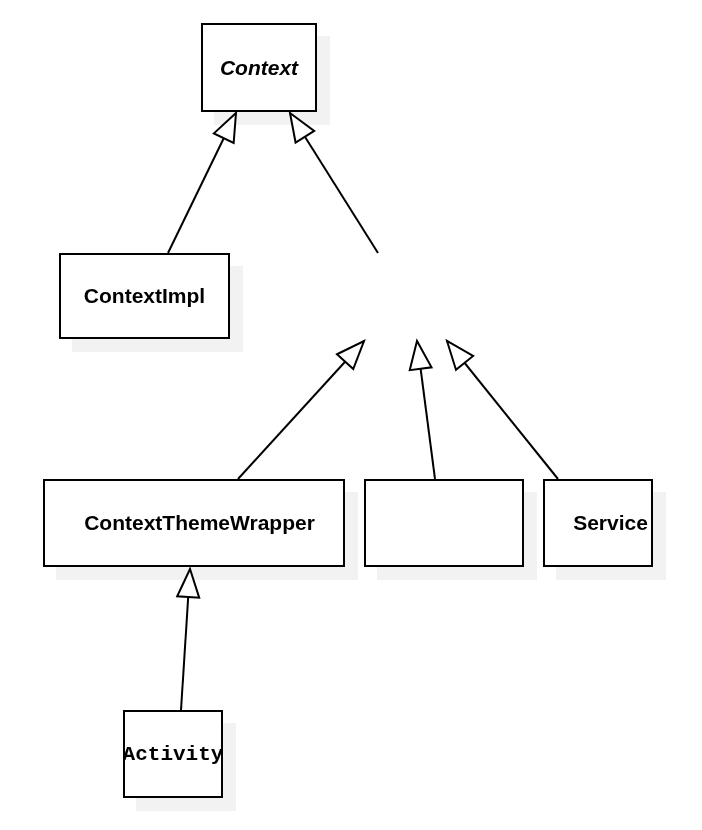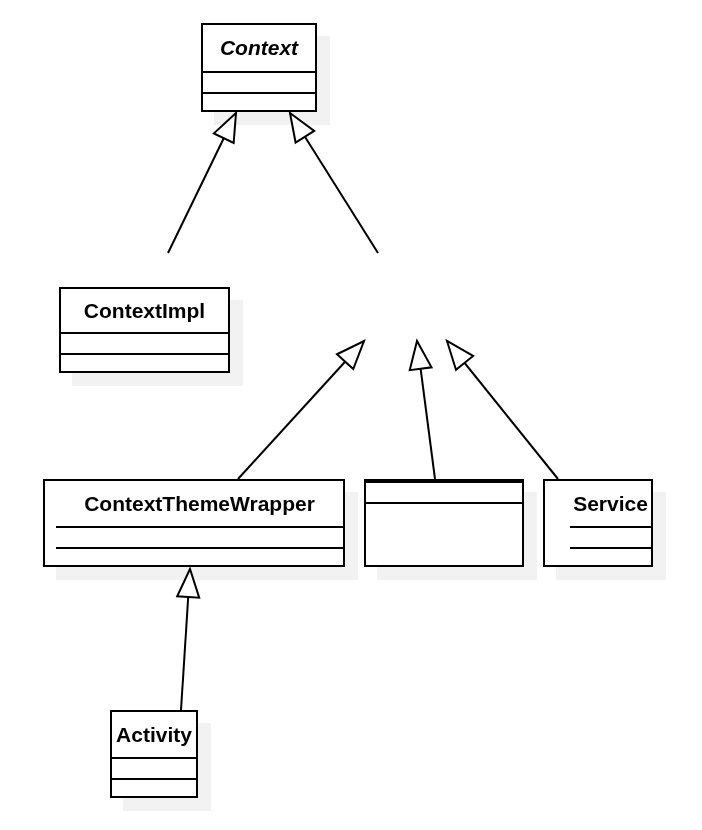--- a/index.html
+++ b/index.html
@@ -20,21 +20,21 @@
     left: 0;
     top: 0;
     z-index: 3;
     pointer-events: none;
   }
   .uml-class {
     position: absolute;
     z-index: 2;
     box-sizing: border-box;
     display: flex;
-    flex-direction: column;
+    flex-direction: row;
     background: #ffffff;
     border: 2px solid #000000;
     box-shadow: 13px 13px 0 0 #f2f2f2;
   }
   .uml-name {
     flex: 1;
     display: flex;
     align-items: center;
     justify-content: center;
     font-size: 21px;
@@ -77,21 +77,21 @@
   </svg>
 
   <div class="uml-class" style="left:201px; top:23px; width:116px; height:89px;">
     <div class="uml-name abstract">
       <span>Context</span>
     </div>
     <div class="uml-attrs"></div>
     <div class="uml-methods"></div>
   </div>
 
-  <div class="uml-class" style="left:59px; top:253px; width:171px; height:86px;margin-top:34px;">
+  <div class="uml-class" style="left:59px; top:253px; width:171px; height:86px;">
     <div class="uml-name">
       <span>ContextImpl</span>
     </div>
     <div class="uml-attrs"></div>
     <div class="uml-methods"></div>
   </div>
 
 
   <div class="uml-class" style="left:43px; top:479px; width:302px; height:88px;padding-left:11px;">
     <div class="uml-name">
@@ -107,21 +107,21 @@
   </div>
 
   <div class="uml-class" style="left:543px; top:479px; width:110px; height:88px;padding-left:25px;">
     <div class="uml-name">
       <span>Service</span>
     </div>
     <div class="uml-attrs"></div>
     <div class="uml-methods"></div>
   </div>
 
-  <div class="uml-class" style="left:110px; top:710px; width:88px; height:88px;">
+  <div class="uml-class" style="left:123px; top:710px; width:100px; height:88px;font-family:Liberation Mono, monospace;">
     <div class="uml-name">
       <span>Activity</span>
     </div>
     <div class="uml-attrs"></div>
     <div class="uml-methods"></div>
   </div>
 
 </div>
 
 </body></html>

